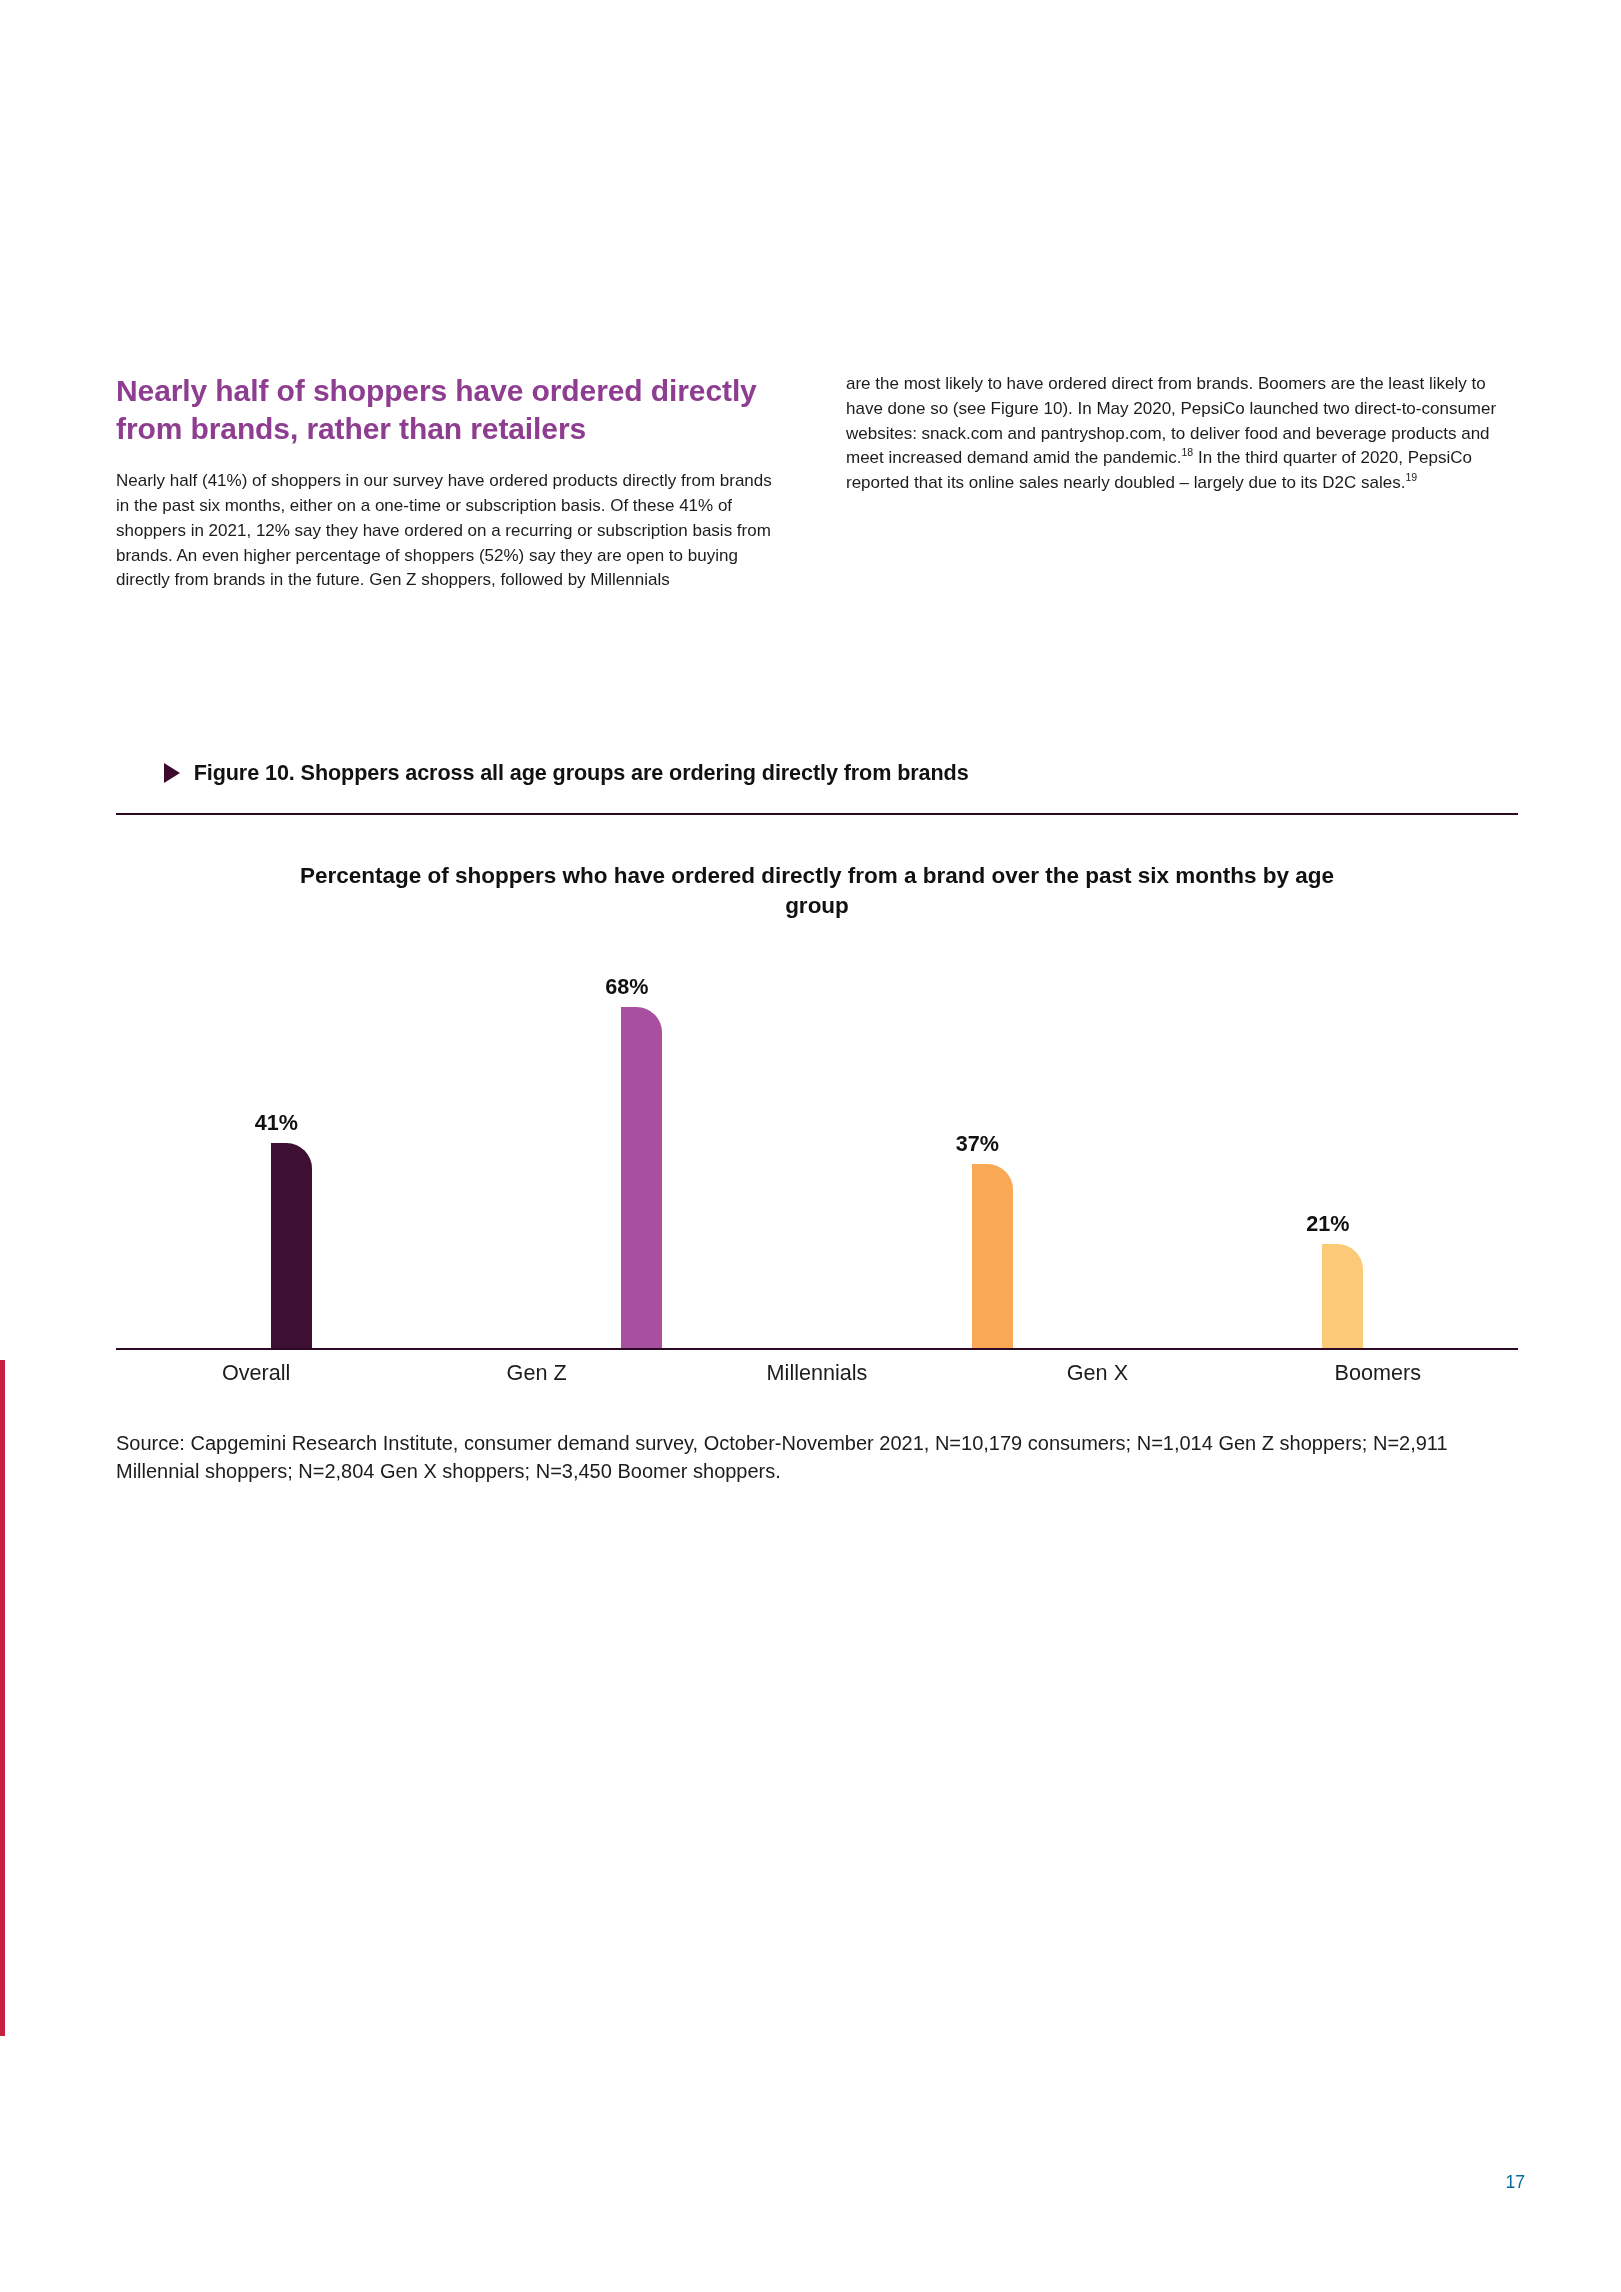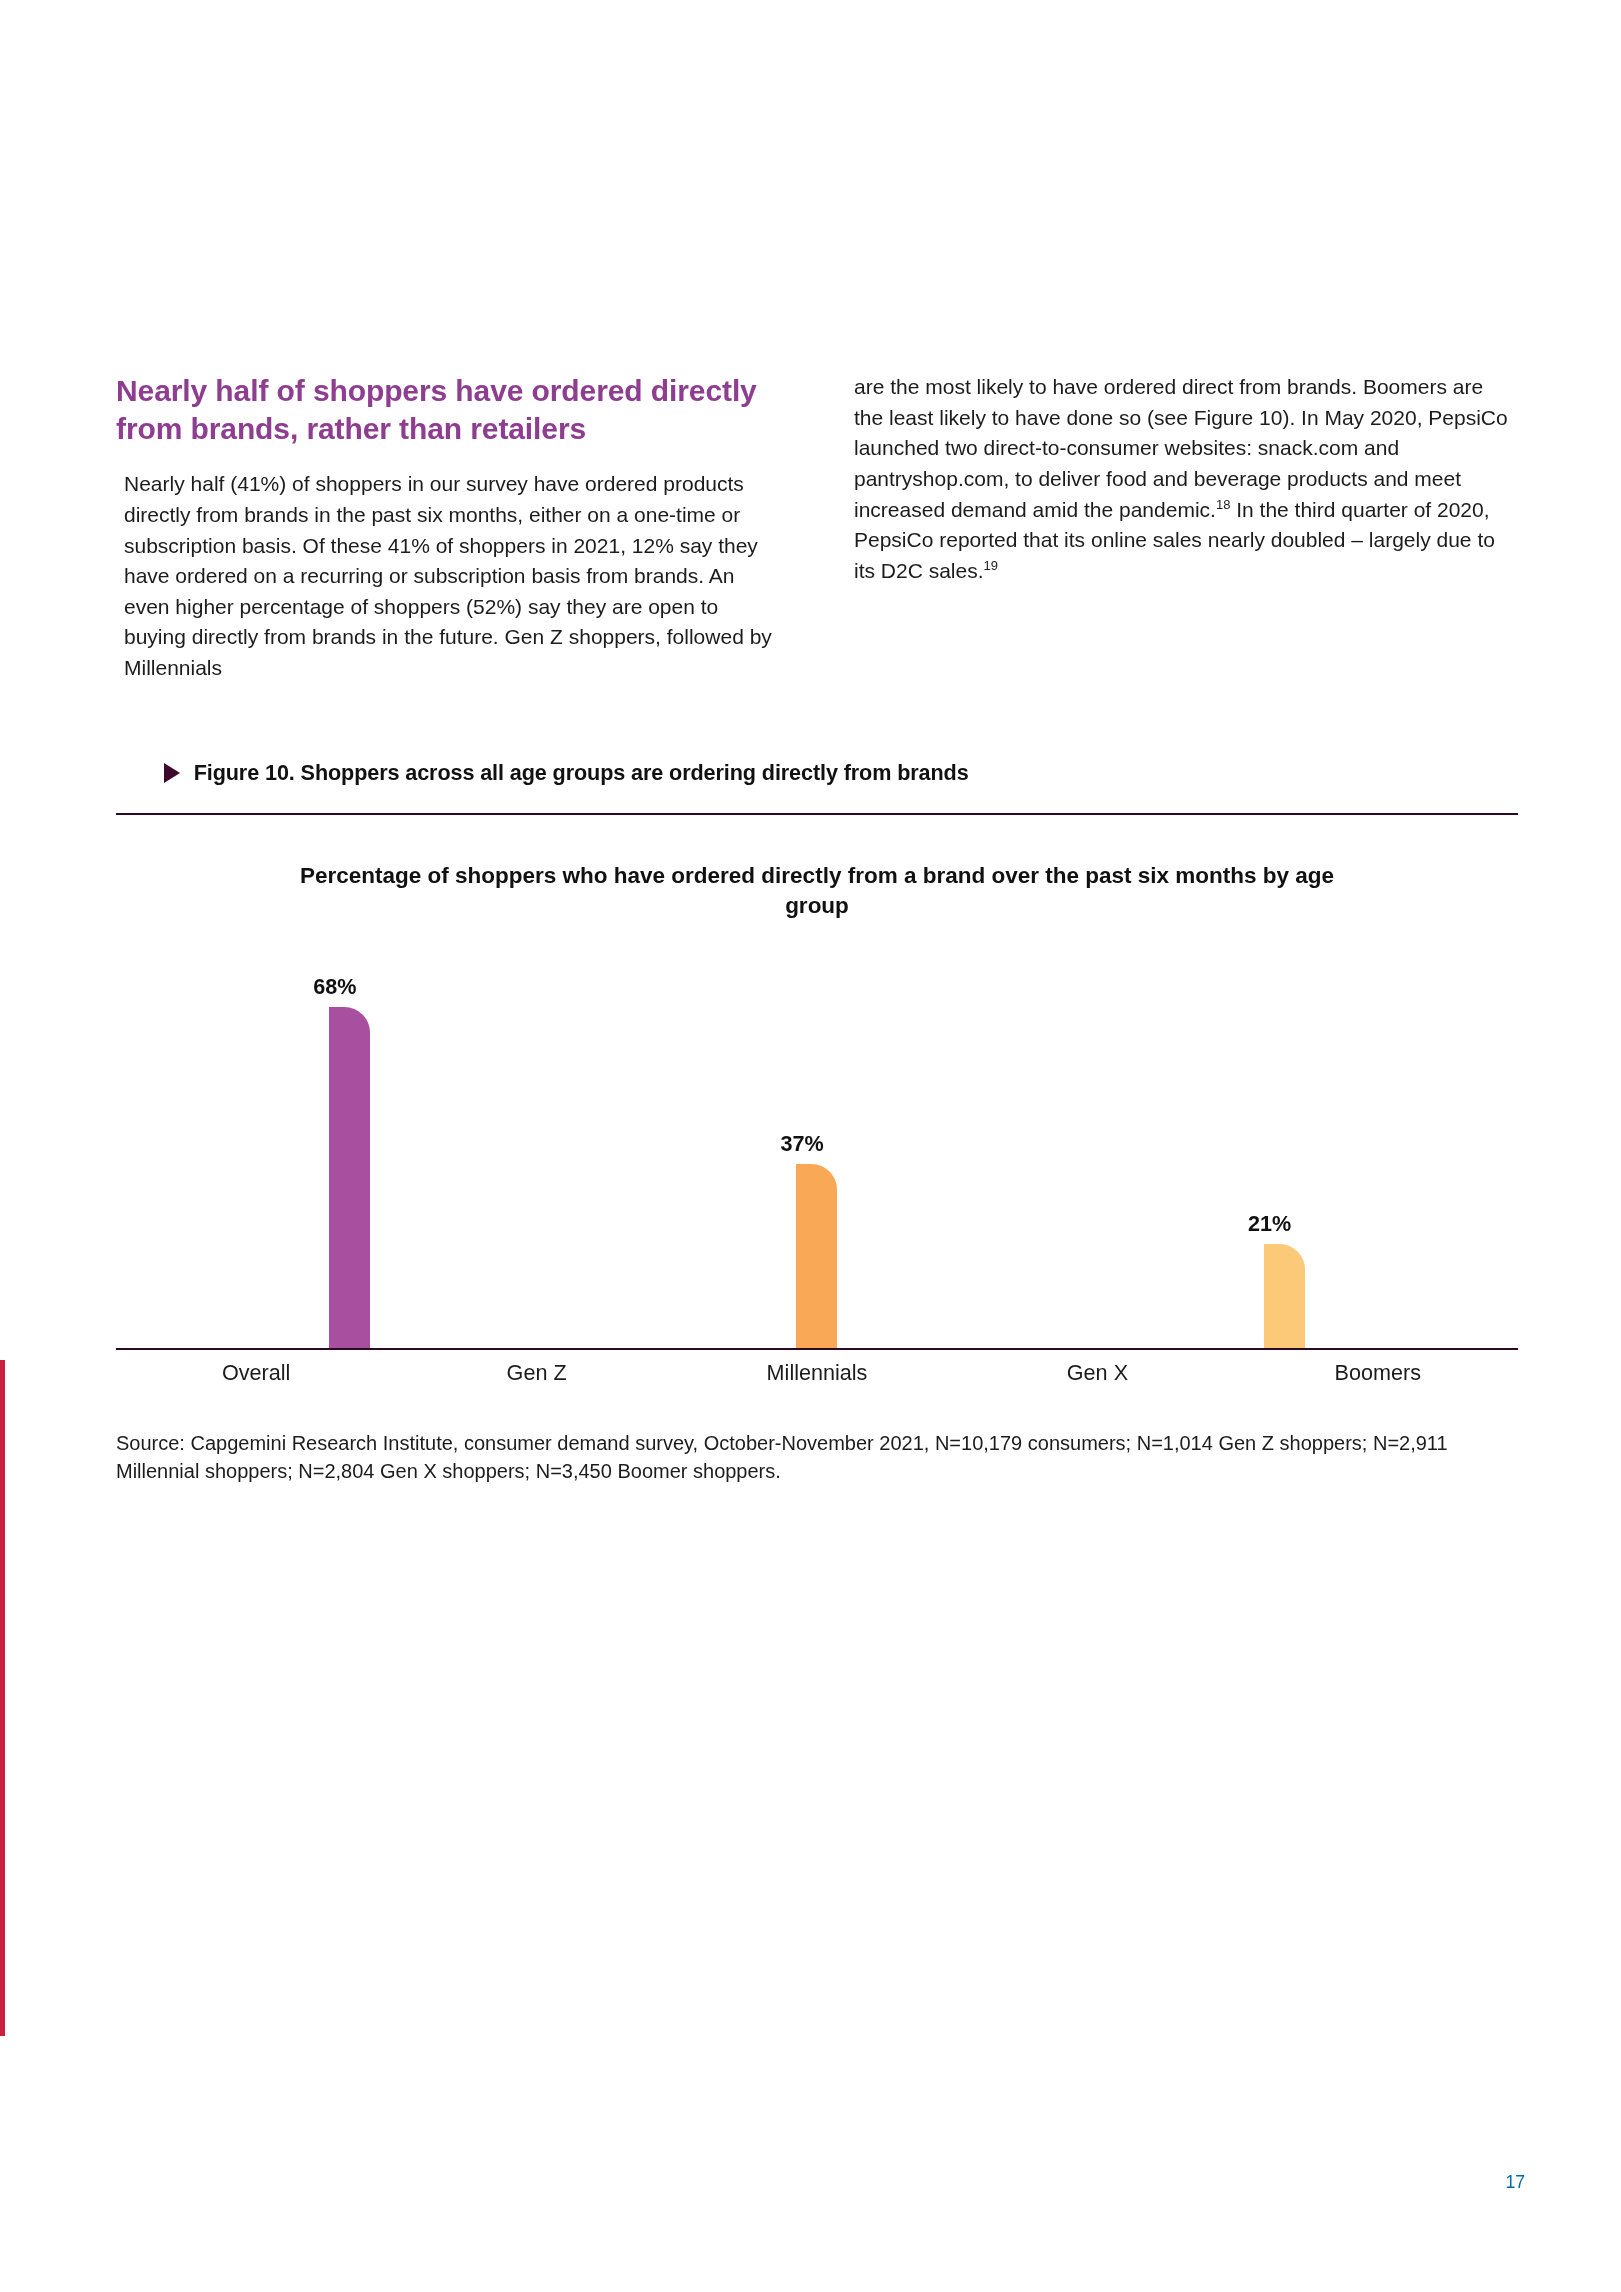--- a/index.html
+++ b/index.html
@@ -50,24 +50,24 @@
   .headline {
     font-size: 30px;
     line-height: 1.26;
     font-weight: bold;
     color: #8e3d91;
     margin: 0 0 21.6px 0;
     letter-spacing: -0.1px;
   }
 
   .body-text {
-    font-size: 21px;
+    font-size: 17px;
     line-height: 1.46;
     color: #1c1c1c;
-    margin: 8px;
+    margin: 0;
   }
   .col-right .body-text {
     margin-top: 0;
   }
   sup {
     font-size: 0.62em;
     vertical-align: super;
     line-height: 0;
   }
 
@@ -232,20 +232,26 @@
   <div class="fig-rule"></div>
 
   <div class="chart-block">
 
     <div class="chart-title">Percentage of shoppers who have ordered directly from a brand over the past six months by age group</div>
 
     <div class="plot">
       <div class="bars" id="bars-root">
           <div class="bar-slot">
             <div class="bar-inner">
+              <div class="bar-value">41%</div>
+              <div class="bar-rect" style="height: 207px; background: rgb(61, 15, 51);"></div>
+            </div>
+          </div>
+          <div class="bar-slot">
+            <div class="bar-inner">
               <div class="bar-value">68%</div>
               <div class="bar-rect" style="height: 343px; background: rgb(168, 80, 159);"></div>
             </div>
           </div>
           <div class="bar-slot">
             <div class="bar-inner">
               <div class="bar-value">37%</div>
               <div class="bar-rect" style="height: 186px; background: rgb(249, 168, 85);"></div>
             </div>
           </div>

